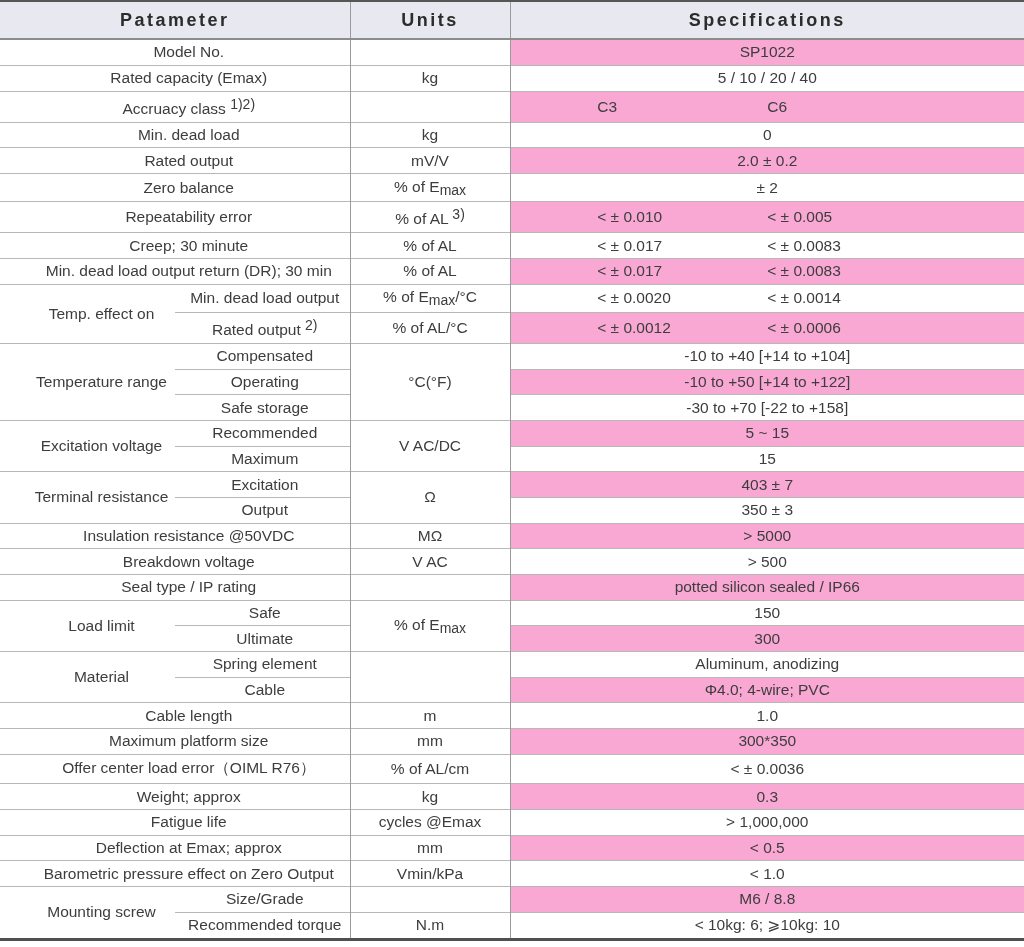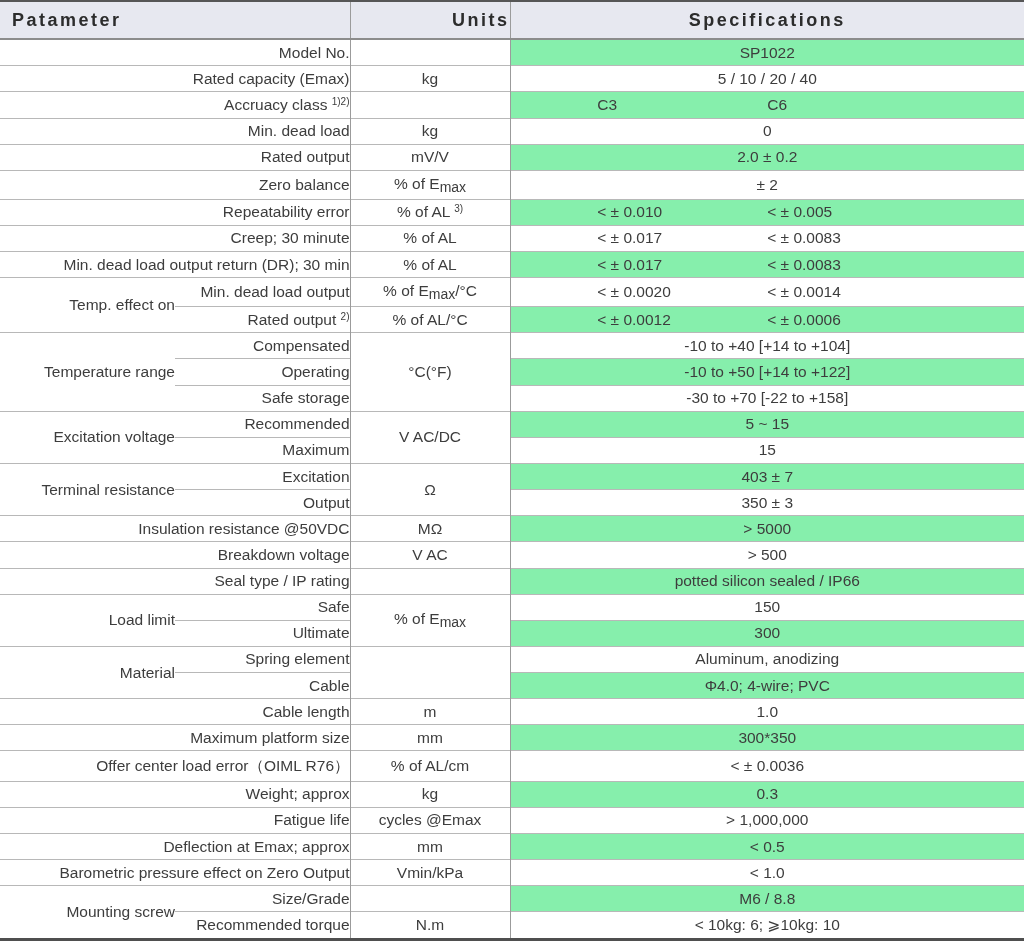--- a/index.html
+++ b/index.html
@@ -16,43 +16,43 @@
     border-bottom:3px solid #4f4f4f;
   }
   thead th{
     height:36px;
     background:#e7e8f0;
     font-size:18px;font-weight:700;color:#2c2c2c;
     letter-spacing:2.5px;
     border-bottom:2px solid #8c8c8c;
     padding:0;
   }
-  th.h-param{text-align:left;padding-left:12px;}
-  th.h-units{border-left:1px solid #9b9b9b;border-right:1px solid #9b9b9b;text-align:right;margin-left:40px;}
+  th.h-param{text-align:center;}
+  th.h-units{border-left:1px solid #9b9b9b;border-right:1px solid #9b9b9b;text-align:center;margin-left:40px;}
   th.h-spec{}
   tbody td{
     border-top:1px solid #b8b8b8;
     font-size:15.5px;
     padding:0;
     vertical-align:middle;
     white-space:nowrap;
     overflow:hidden;
   }
-  td.param{text-align:right;padding-left:28px;}
-  td.subparam{text-align:right;padding-left:5px;}
+  td.param{text-align:center;padding-left:28px;}
+  td.subparam{text-align:center;padding-left:5px;}
   td.unit{
     text-align:center;
     border-left:1px solid #9b9b9b;
     border-right:1px solid #9b9b9b;
   }
   td.spec{text-align:center;}
-  td.spec.shade{background:#86efac;}
+  td.spec.shade{background:#f9a8d4;}
   .dual{display:flex;justify-content:center;align-items:center;}
   .dual span{display:inline-block;width:170px;text-align:left;}
-  .sp-sup{font-size:10px;vertical-align:5px;letter-spacing:0;}
+  .sp-sup{font-size:14px;vertical-align:5px;letter-spacing:0;}
   .sp-sub{font-size:14px;vertical-align:-3px;letter-spacing:0;}
 </style>
 </head>
 <body>
 
 <table class="spec">
   <colgroup>
     <col style="width:175px">
     <col style="width:175px">
     <col style="width:160px">

